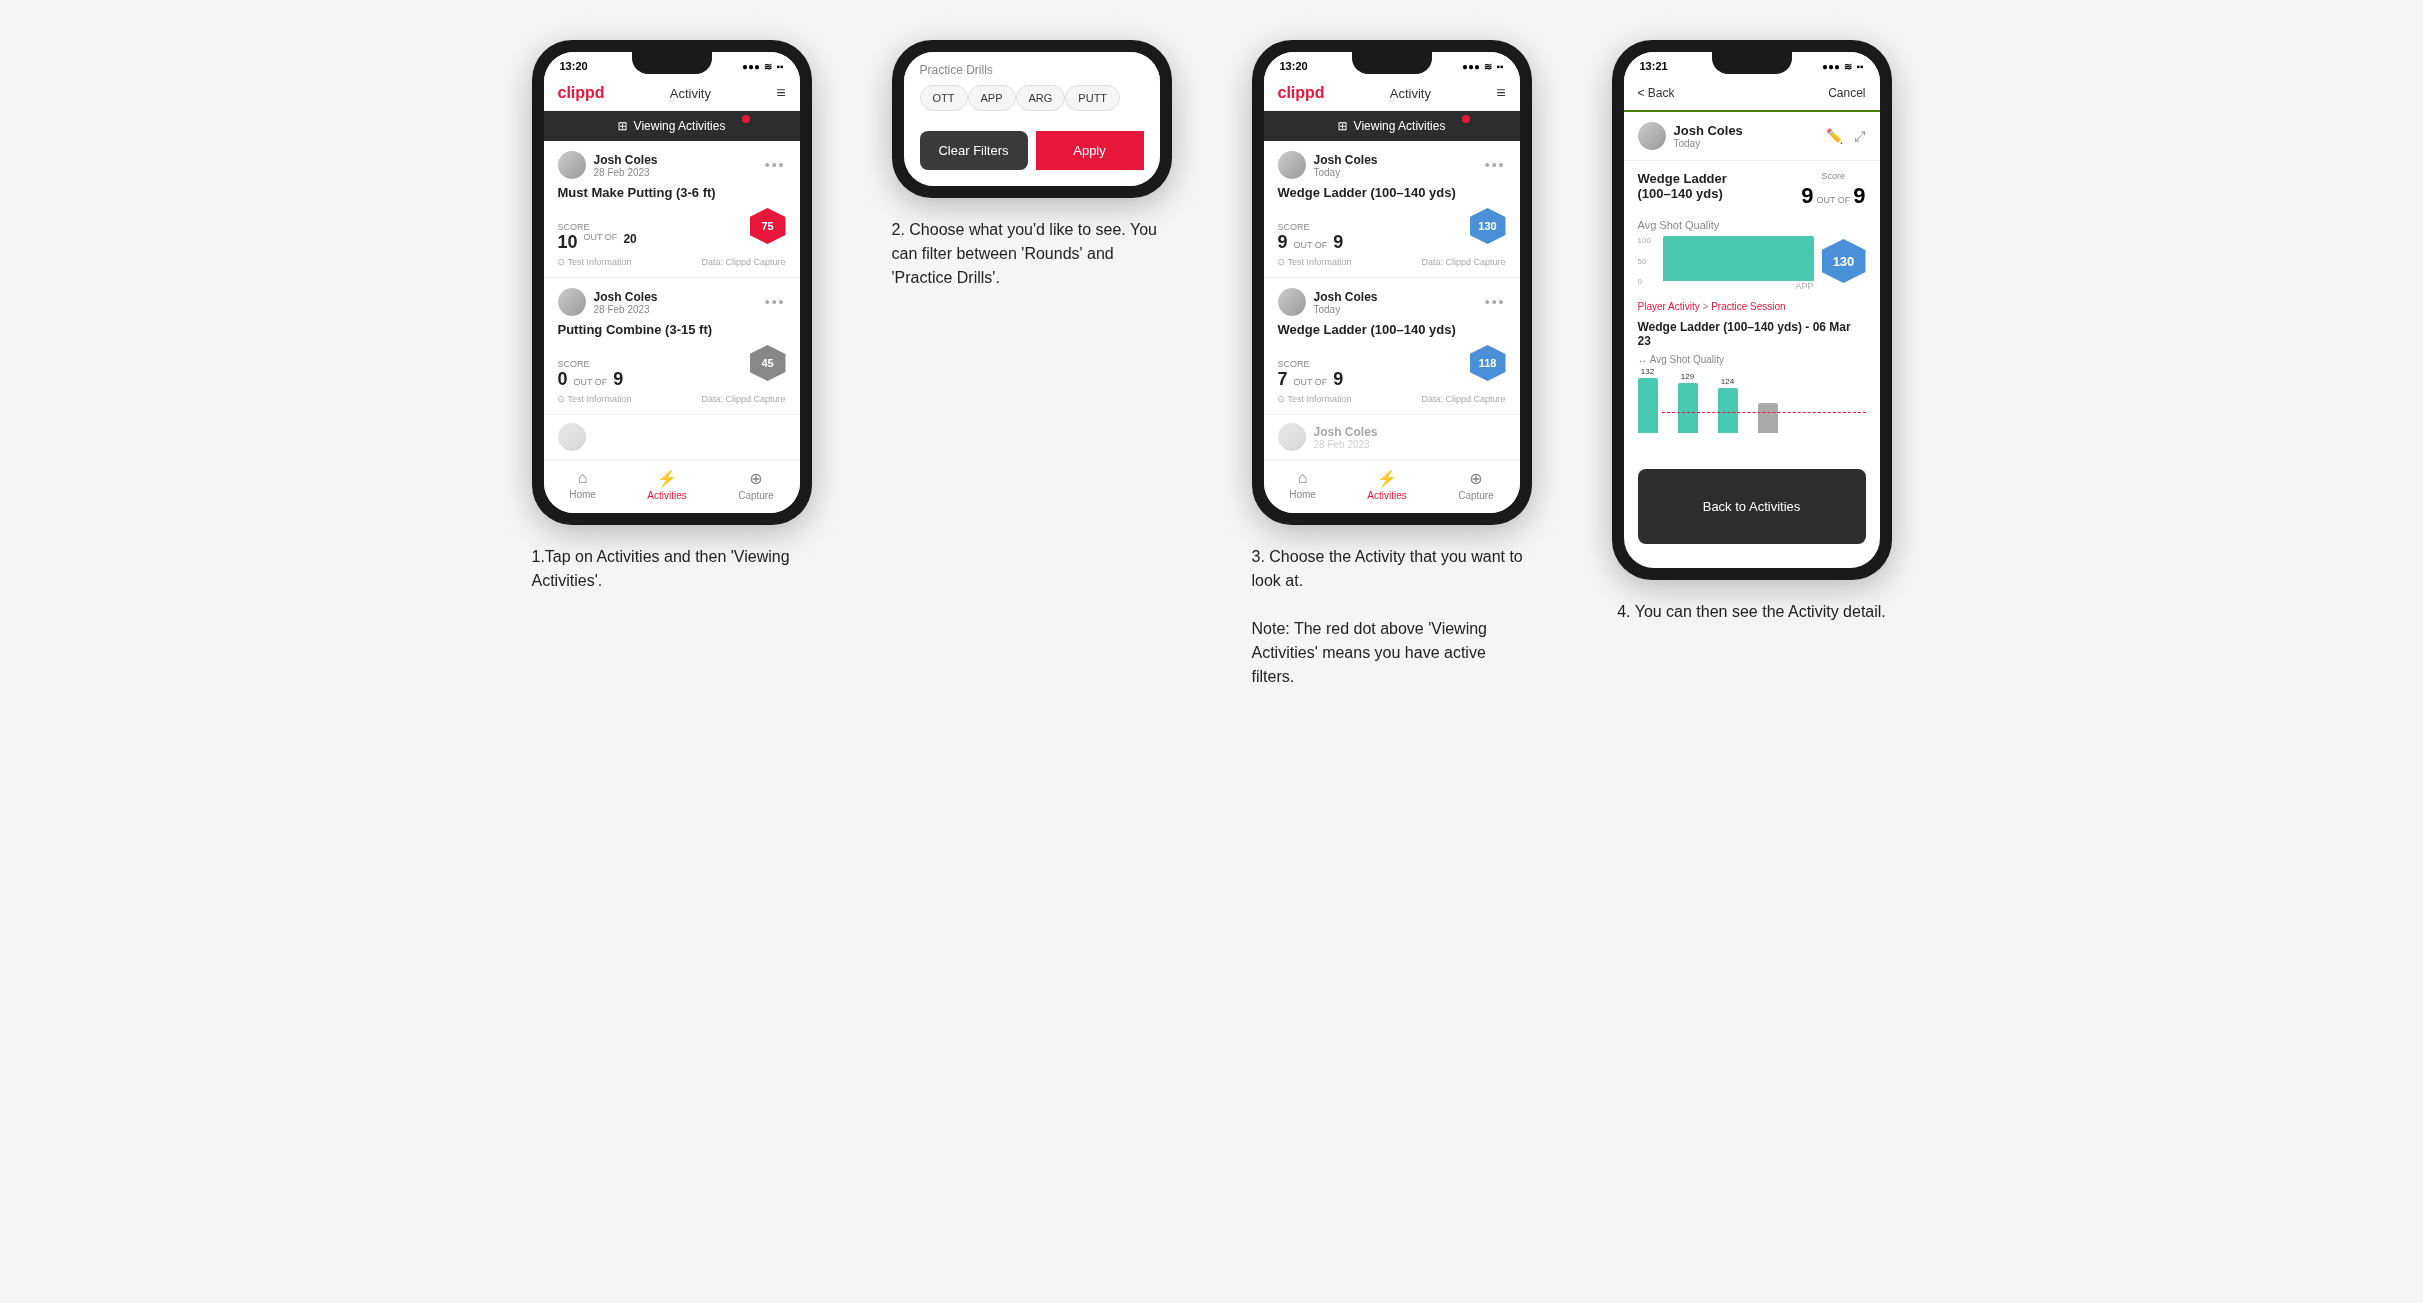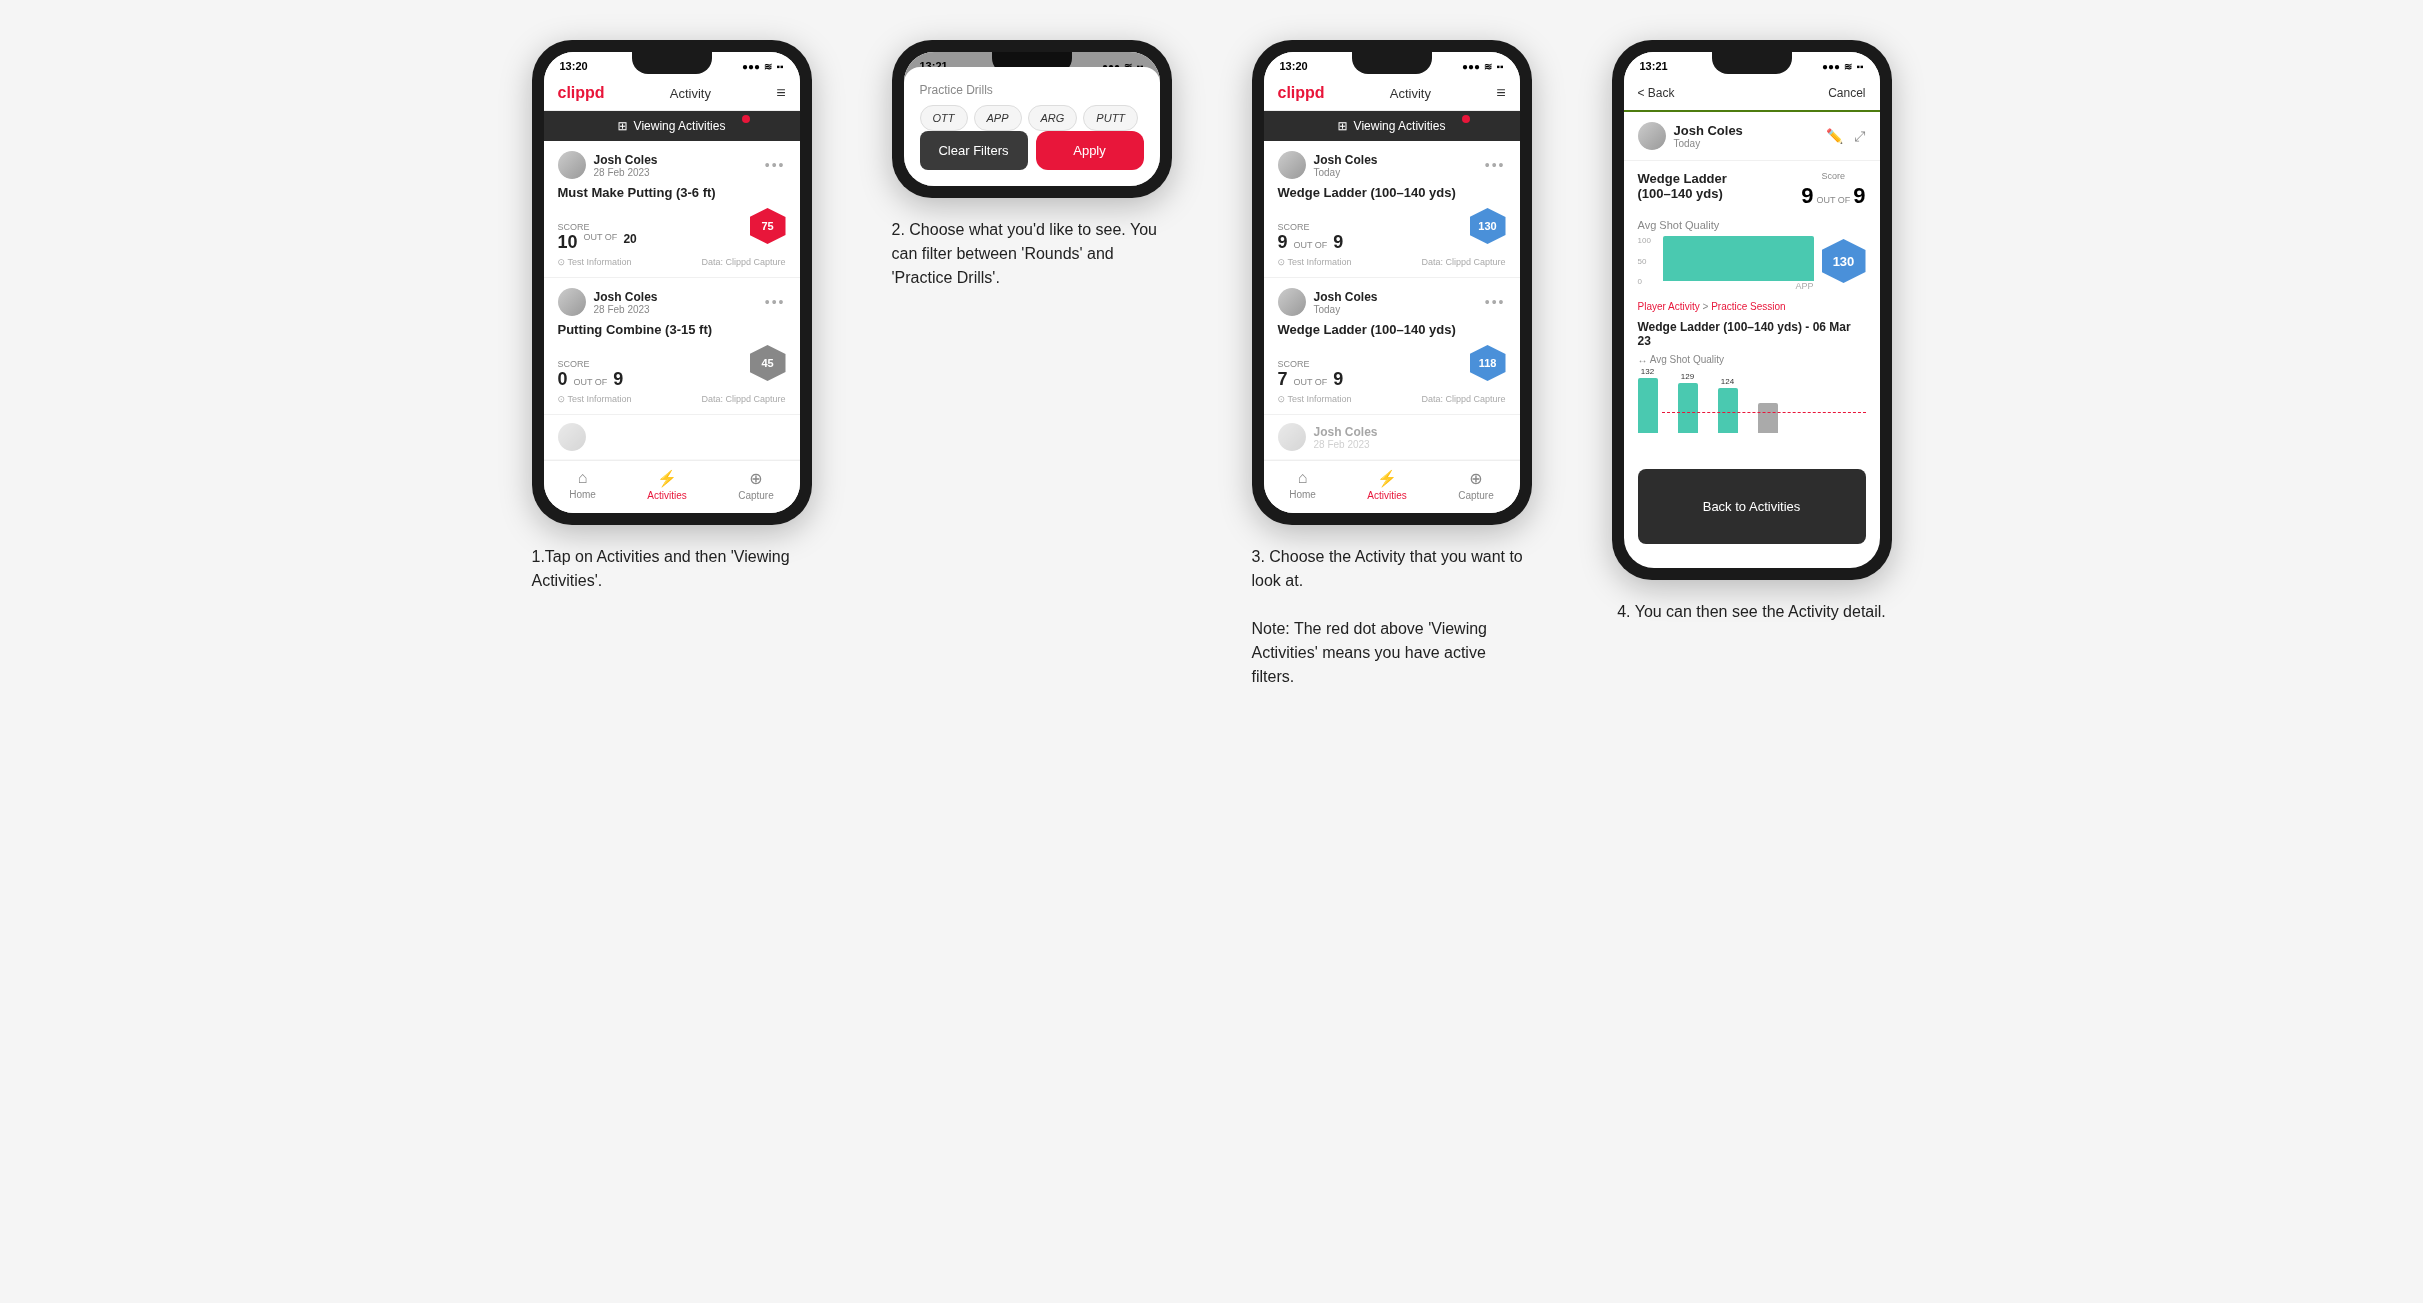--- a/index.html
+++ b/index.html
@@ -226,22 +226,21 @@
       justify-content: flex-end;
     }
     .filter-sheet {
       background: #fff;
       border-radius: 16px 16px 0 0;
       padding: 16px;
     }
     .filter-section-label { font-size: 12px; color: #888; margin-bottom: 8px; }
     .filter-chips-row {
       display: flex;
-      gap: 6px;
-      font-style: italic;
+      margin-bottom: 20px;
     }
     .filter-chip {
       padding: 6px 12px;
       border: 1px solid #ddd;
       border-radius: 20px;
       font-size: 11px;
       color: #333;
       background: #f5f5f5;
     }
     .filter-actions {
@@ -257,21 +256,21 @@
       border-radius: 8px;
       font-size: 13px;
       font-weight: 500;
     }
     .btn-apply {
       flex: 1;
       padding: 12px;
       background: #e8163a;
       color: #fff;
       border: none;
-      border-radius: 12px;
+      border-radius: 0;
       font-size: 13px;
       font-weight: 500;
     }
 
     
     .detail-header {
       background: #fff;
       padding: 10px 14px;
       display: flex;
       align-items: center;

